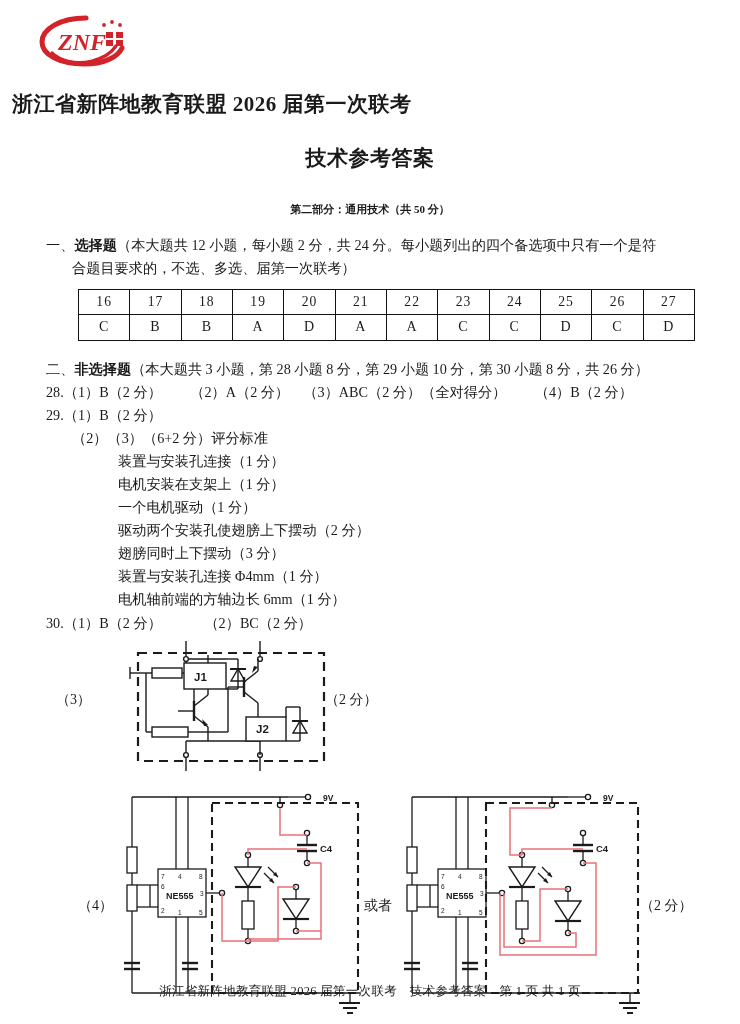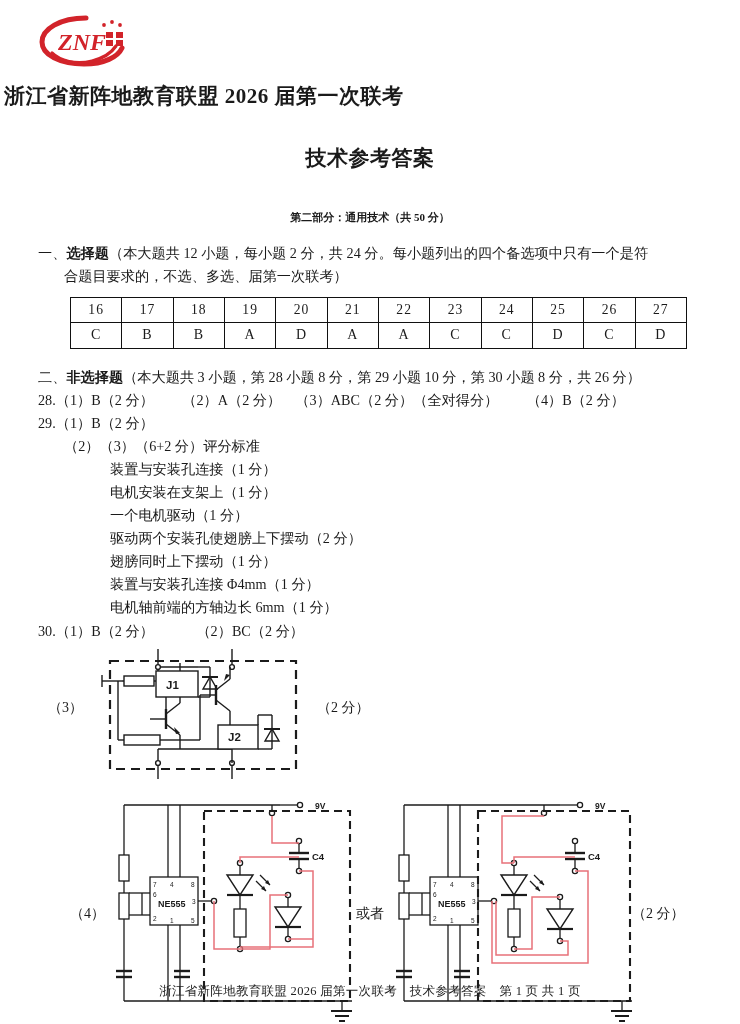--- a/index.html
+++ b/index.html
@@ -6,41 +6,41 @@
   html, body { margin: 0; padding: 0; }
   body {
     width: 740px;
     height: 1024px;
     background: #ffffff;
     font-family: "Liberation Serif", "DejaVu Serif", serif;
     color: #1a1a1a;
     position: relative;
     overflow: hidden;
   }
-  .page { position: relative; width: 740px; height: 1024px; padding: 4px; }
+  .page { position: relative; width: 740px; height: 1024px; padding: 12px; }
 
   
   .logo-wrap { position: absolute; left: 34px; top: 12px; width: 108px; height: 56px; }
 
   
   .title-main {
     text-align: left;
     font-size: 21px;
     font-weight: bold;
     letter-spacing: .5px;
     margin: 0;
     padding-top: 78px;
     font-family: "Liberation Serif", "DejaVu Serif", serif;
   }
   .title-sub {
     text-align: center;
     font-size: 21px;
     font-weight: bold;
     letter-spacing: .5px;
-    margin: 16px;
+    margin: 8px;
     padding-top: 18px;
   }
   .part-title {
     text-align: center;
     font-size: 11px;
     font-weight: bold;
     margin: 0;
     padding-top: 22px;
   }
 
@@ -172,33 +172,33 @@
 
     <div class="qline">28.（1）B（2 分）　　（2）A（2 分）　（3）ABC（2 分）（全对得分）　　（4）B（2 分）</div>
     <div class="qline">29.（1）B（2 分）</div>
     <div class="qline indent1">（2）（3）（6+2 分）评分标准</div>
 
     <div id="criteria-list">
         <div class="qline indent2">装置与安装孔连接（1 分）</div>
         <div class="qline indent2">电机安装在支架上（1 分）</div>
         <div class="qline indent2">一个电机驱动（1 分）</div>
         <div class="qline indent2">驱动两个安装孔使翅膀上下摆动（2 分）</div>
-        <div class="qline indent2">翅膀同时上下摆动（1 分）</div>
+        <div class="qline indent2">翅膀同时上下摆动（3 分）</div>
         <div class="qline indent2">装置与安装孔连接 Φ4mm（1 分）</div>
         <div class="qline indent2">电机轴前端的方轴边长 6mm（1 分）</div>
       </div>
 
     <div class="qline" style="margin-top:1px">30.（1）B（2 分）　　　（2）BC（2 分）</div>
   </div>
 
   <div class="fig1-block">
     <div class="fig-label" style="left:44px; top:50px;">（3）</div>
     <div class="fig-label" style="left:313px; top:50px;">（2 分）</div>
 
-    <div style="position:absolute; left:96px; top:0;">
+    <div style="position:absolute; left:116px; top:0;">
       <svg width="206" height="130" viewBox="0 0 206 130">
         <g stroke="#1b1b1b" fill="none" stroke-width="1.4">
 
           <rect x="10" y="12" width="186" height="108" stroke-dasharray="9 6" stroke-width="2.2"></rect>
 
           <line x1="58" y1="0" x2="58" y2="18"></line>
           <line x1="132" y1="0" x2="132" y2="18"></line>
 
           <line x1="58" y1="114" x2="58" y2="130"></line>
           <line x1="132" y1="114" x2="132" y2="130"></line>

